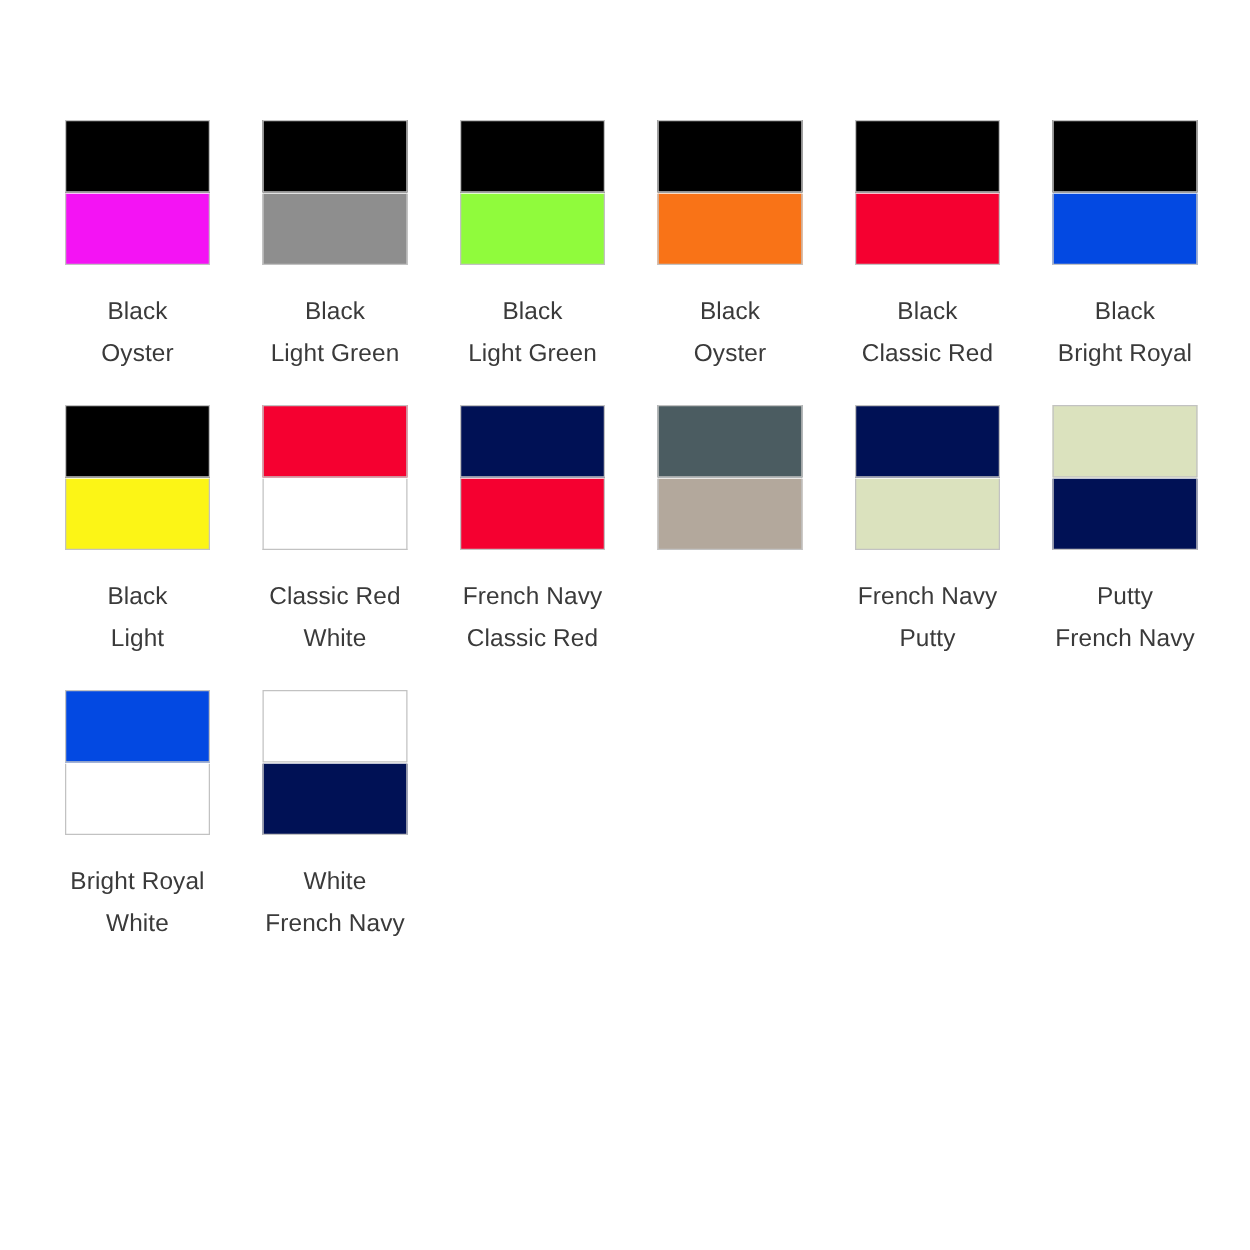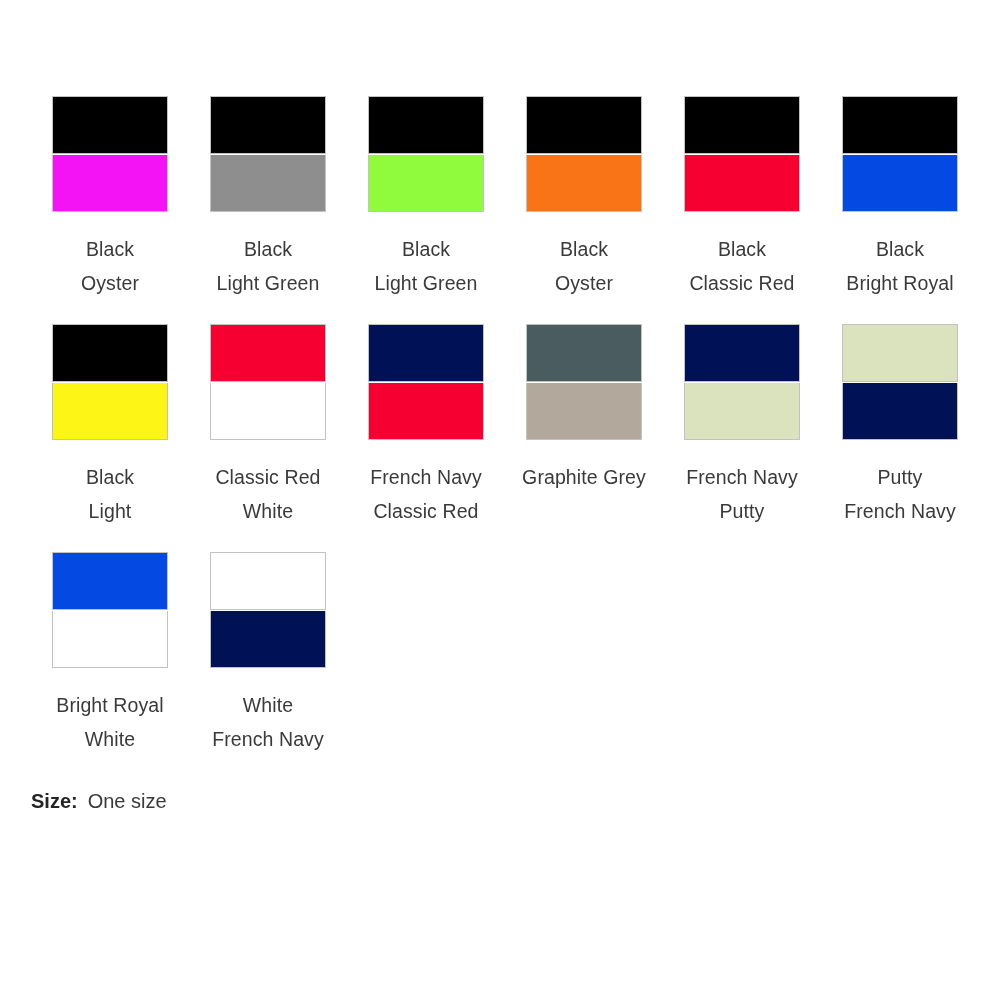--- a/index.html
+++ b/index.html
@@ -185,21 +185,20 @@
           <span class="ln">French Navy</span>
           <span class="ln">Classic Red</span>
         </div>
       </div>
       <div class="swatch-cell">
         <div class="swatch-chip">
           <div class="swatch-half top" style="background: rgb(75, 92, 97);"></div>
           <div class="swatch-half bottom" style="background: rgb(179, 168, 156);"></div>
         </div>
         <div class="swatch-label">
-          <span class="ln">Graphite Grey</span>
         </div>
       </div>
       <div class="swatch-cell">
         <div class="swatch-chip">
           <div class="swatch-half top" style="background: rgb(0, 17, 85);"></div>
           <div class="swatch-half bottom" style="background: rgb(219, 226, 190);"></div>
         </div>
         <div class="swatch-label">
           <span class="ln">French Navy</span>
           <span class="ln">Putty</span>
@@ -230,18 +229,14 @@
           <div class="swatch-half top" style="background: rgb(255, 255, 255);"></div>
           <div class="swatch-half bottom" style="background: rgb(0, 17, 85);"></div>
         </div>
         <div class="swatch-label">
           <span class="ln">White</span>
           <span class="ln">French Navy</span>
         </div>
       </div>
     </div>
 
-  <div class="size-row">
-    <span class="size-key">Size:</span>
-    <span class="size-value">One size</span>
-  </div>
 
 </div>
 
 </body></html>

